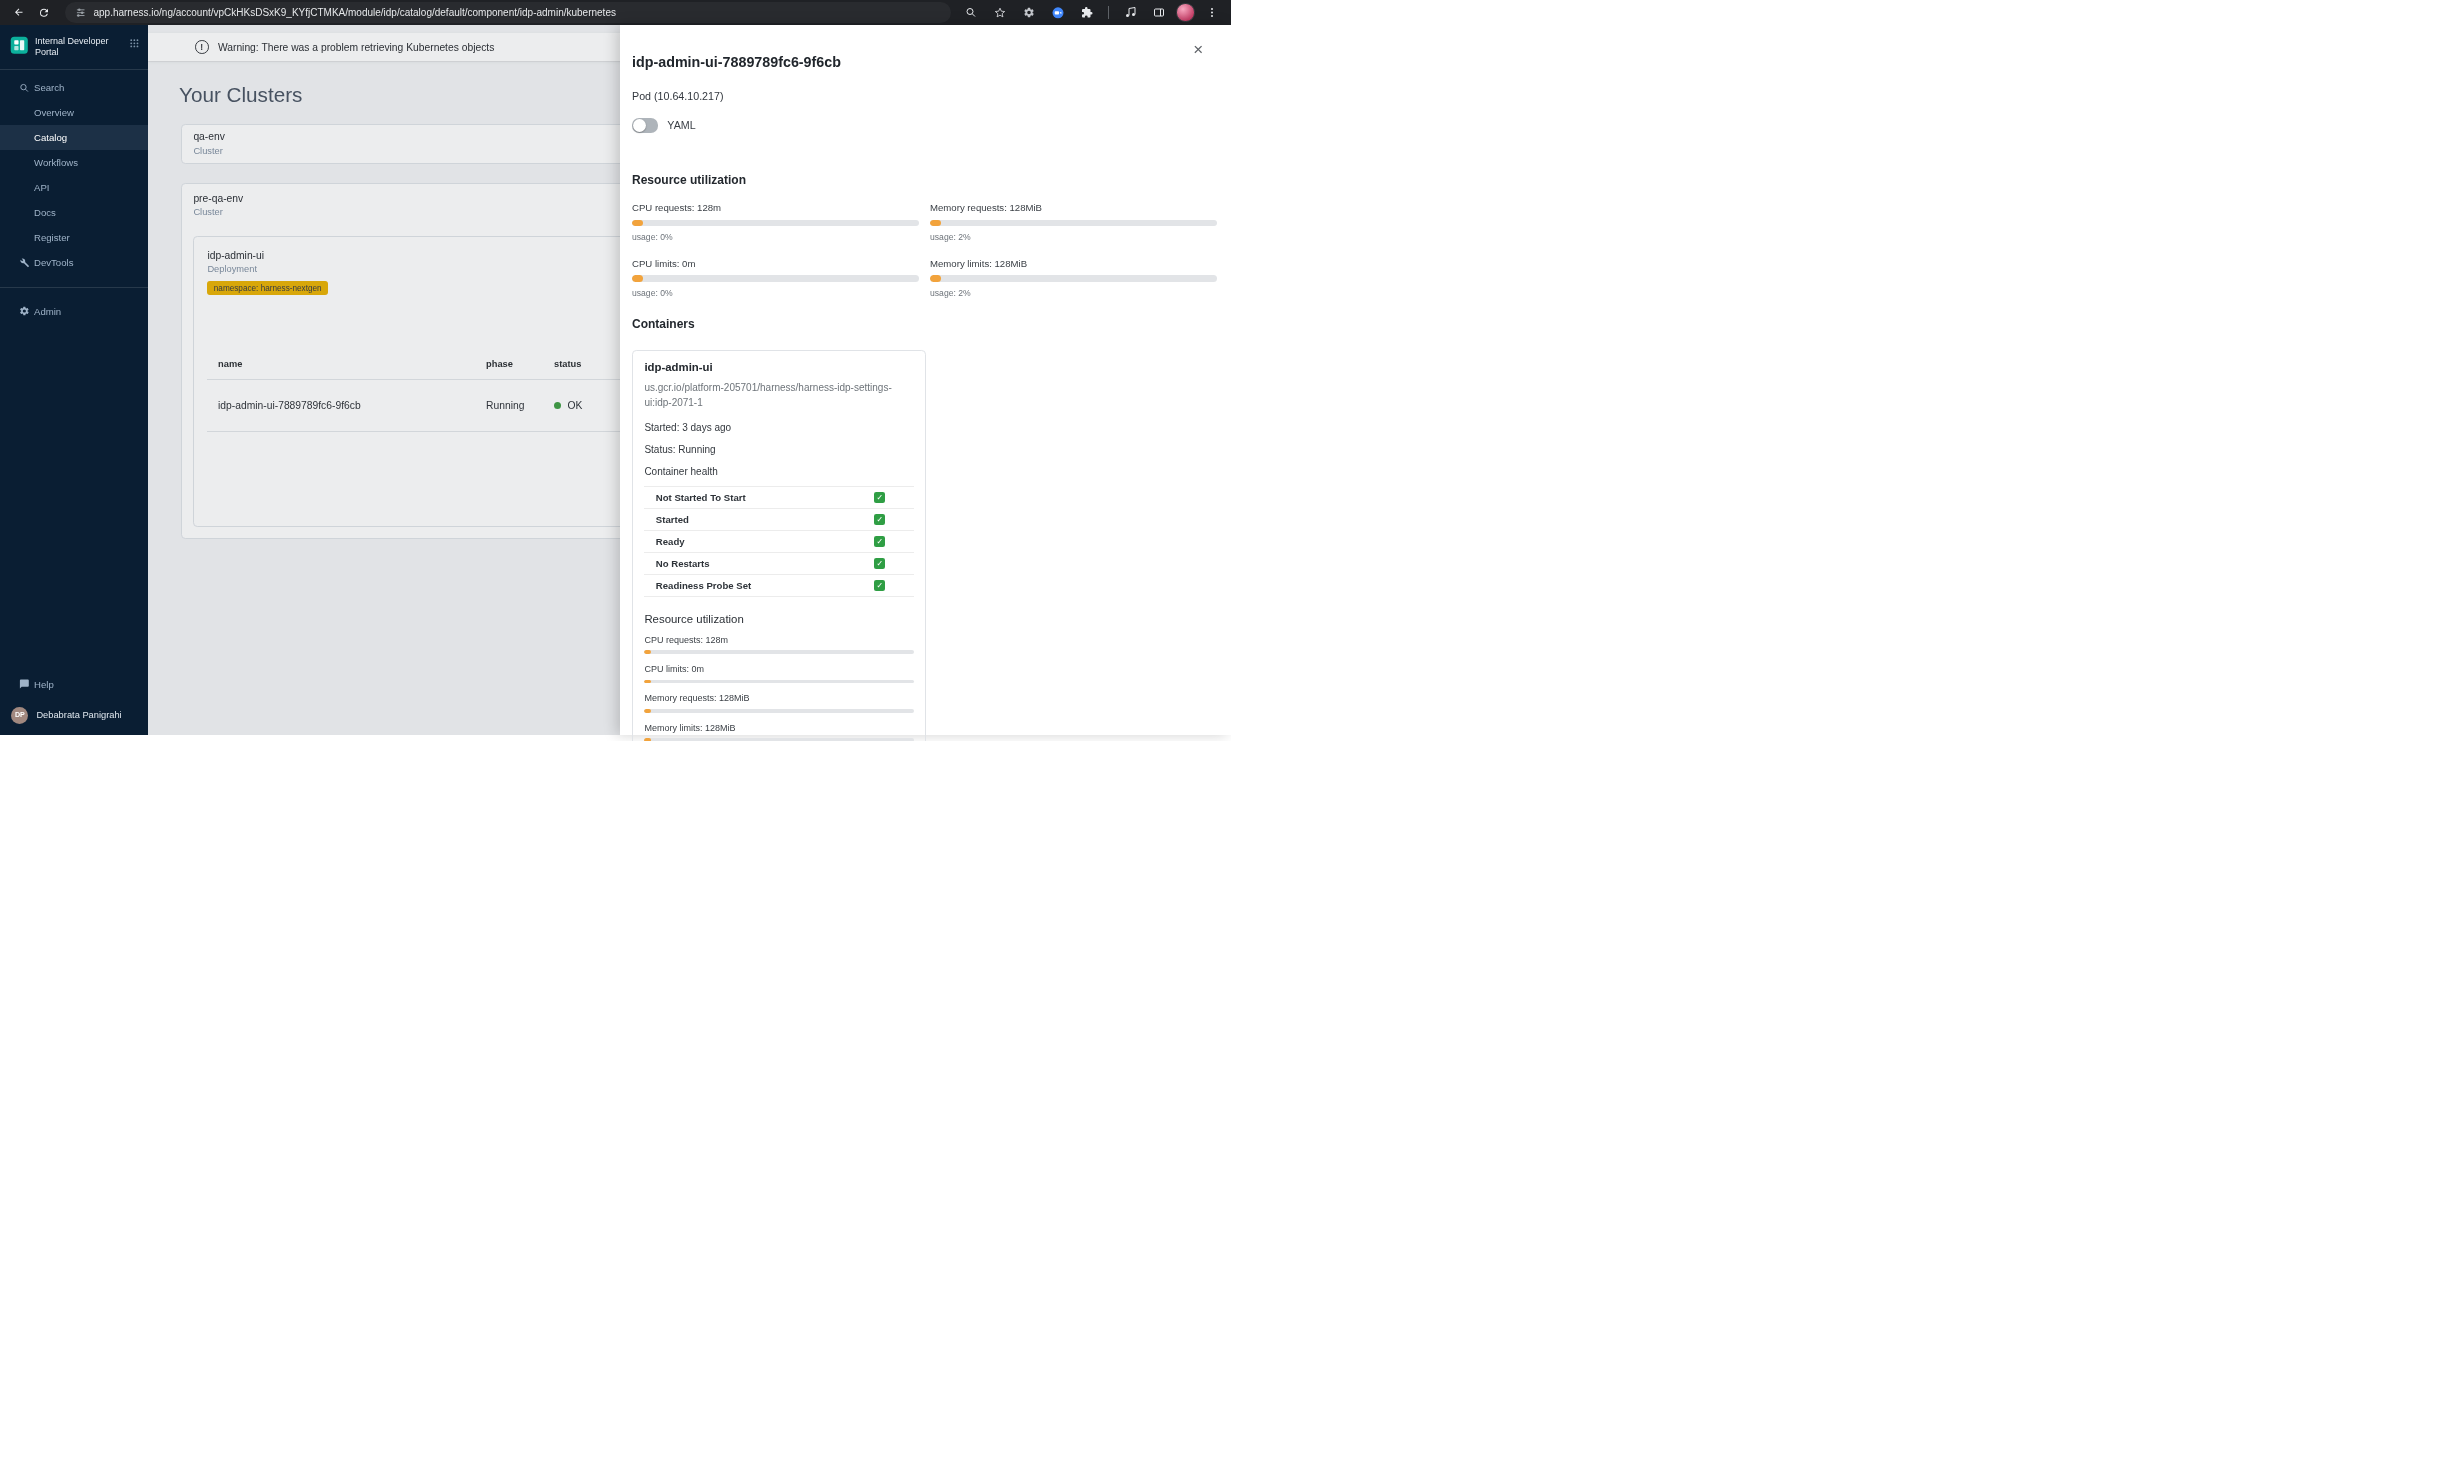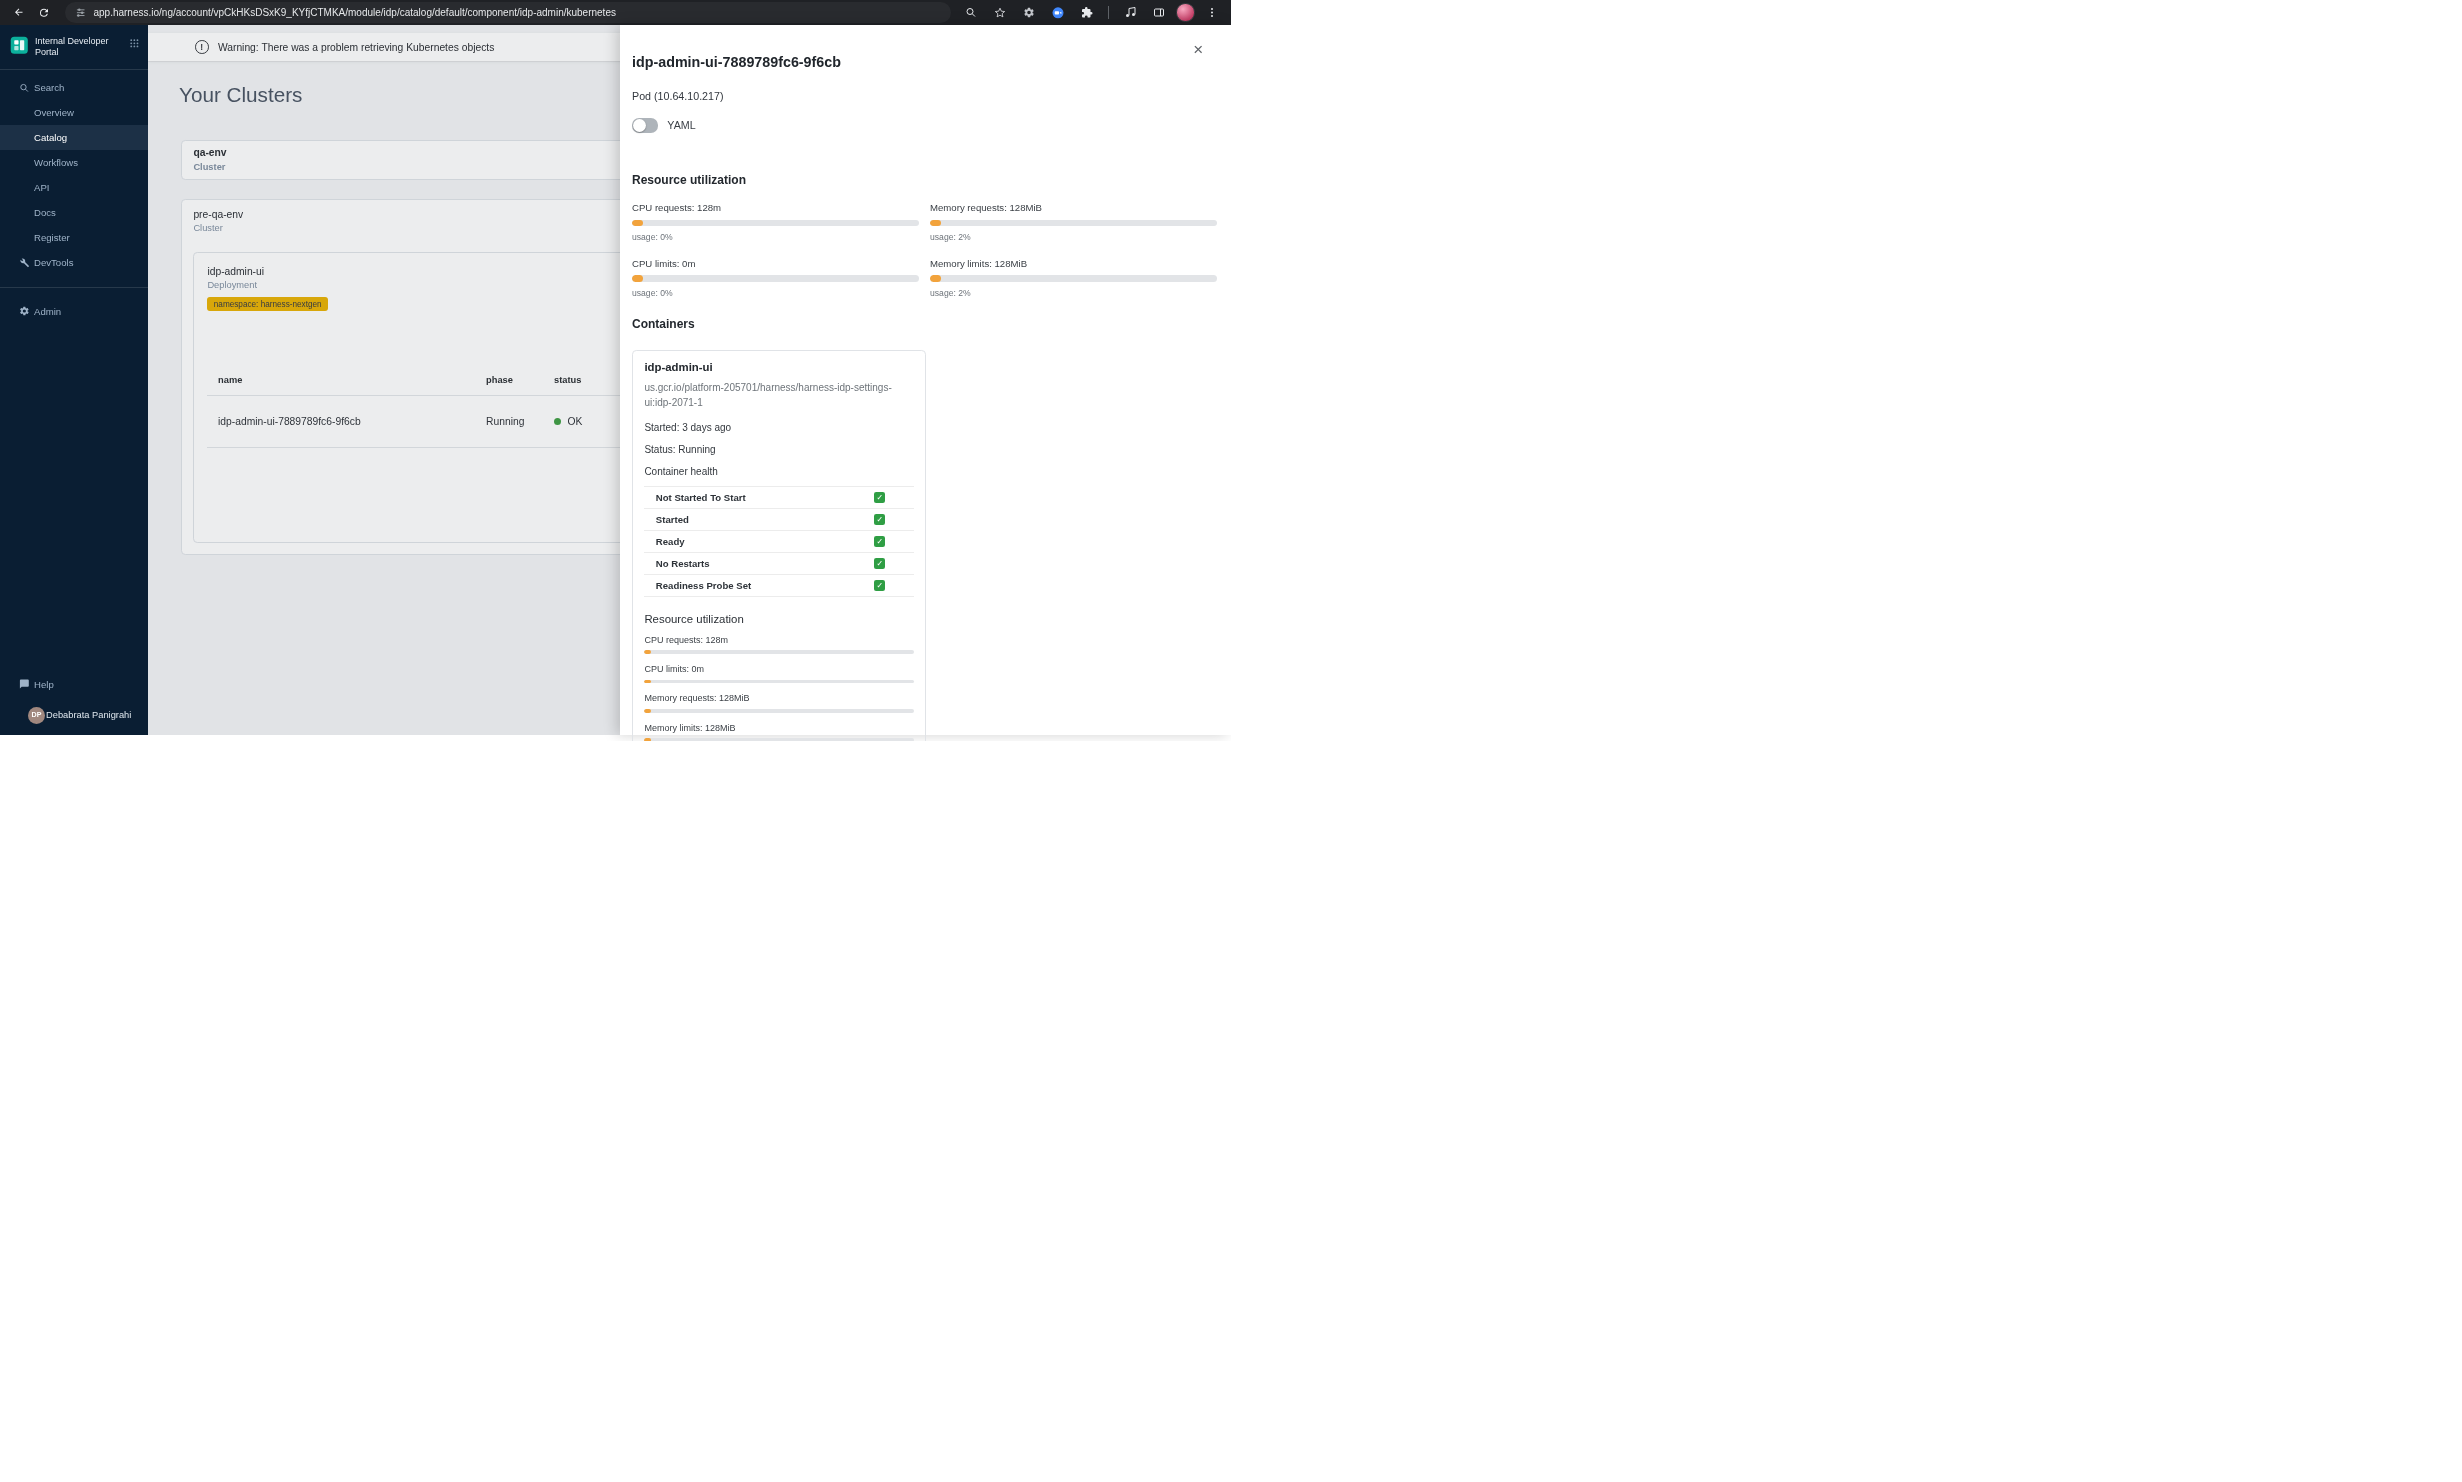--- a/index.html
+++ b/index.html
@@ -49,21 +49,21 @@
   .sb-grid-icon { margin-top:2.1px; cursor:pointer; }
   .sb-divider { height:0.7px; background:rgba(255,255,255,0.12); margin:1.4px 0 5.7px; }
   .nav-item {
     position:relative; height:25px; display:flex; align-items:center;
     padding-left:34px; font-size:9.6px; color:#9fb3c8; cursor:pointer;
   }
   .nav-item .nav-icon { position:absolute; left:18.5px; top:50%; transform:translateY(-50%); display:flex; }
   .nav-item.active { background:#1c3046; color:#ffffff; }
   .sb-divider2 { height:0.7px; background:rgba(255,255,255,0.12); margin:11.4px 0; }
   .sb-bottom { margin-top:auto; padding-bottom:8.6px; }
-  .user-row { display:flex; align-items:center; gap:1px; padding:10px 0 2.9px 11.4px; cursor:pointer;justify-content:center; }
+  .user-row { display:flex; align-items:center; gap:8px; padding:10px 0 2.9px 11.4px; cursor:pointer; }
   .user-avatar {
     width:17px; height:17px; border-radius:50%; background:#a1887f; color:#fff;
     font-size:7.1px; font-weight:bold; display:flex; align-items:center; justify-content:center;
   }
   .user-name { font-size:9.3px; color:#dfe7ee; }
 
   
   .main { flex:1; position:relative; background:#f3f5f7; overflow:hidden; }
   .scrim { position:absolute; inset:0; background:rgba(10,20,35,0.08); z-index:3; pointer-events:none; }
 
@@ -78,21 +78,21 @@
     font-size:8.6px; font-weight:bold; color:#3a3d42; flex-shrink:0;
   }
   .banner-text { font-size:10.3px; color:#2f3237; }
 
   .page-title { margin:21.4px 0 0 31px; font-size:20.7px; font-weight:500; color:#4d5766; }
 
   .cluster-card {
     width:656px; margin-left:33px; background:#fff;
     border:0.7px solid #e0e4e9; border-radius:4.3px;
   }
-  .card-qa { margin-top:33px; padding:6.4px 11.4px 7.8px;font-weight:bold; }
+  .card-qa { margin-top:17px; padding:6.4px 11.4px 7.8px; }
   .card-pre { margin-top:18.5px; padding:8.6px 11.4px 11.4px; }
   .cluster-name { font-size:10.3px; color:#2e3238; }
   .cluster-type { font-size:9.3px; color:#8392a4; margin-top:3.6px; }
 
   .deploy-card {
     margin-top:18.5px; border:0.7px solid #e0e4e9; border-radius:4.3px;
     padding:13px 13px 0; background:#fff; min-height:291px;
   }
   .chip {
     display:inline-block; margin-top:6.4px; background:#eab308; border-radius:2.9px;

